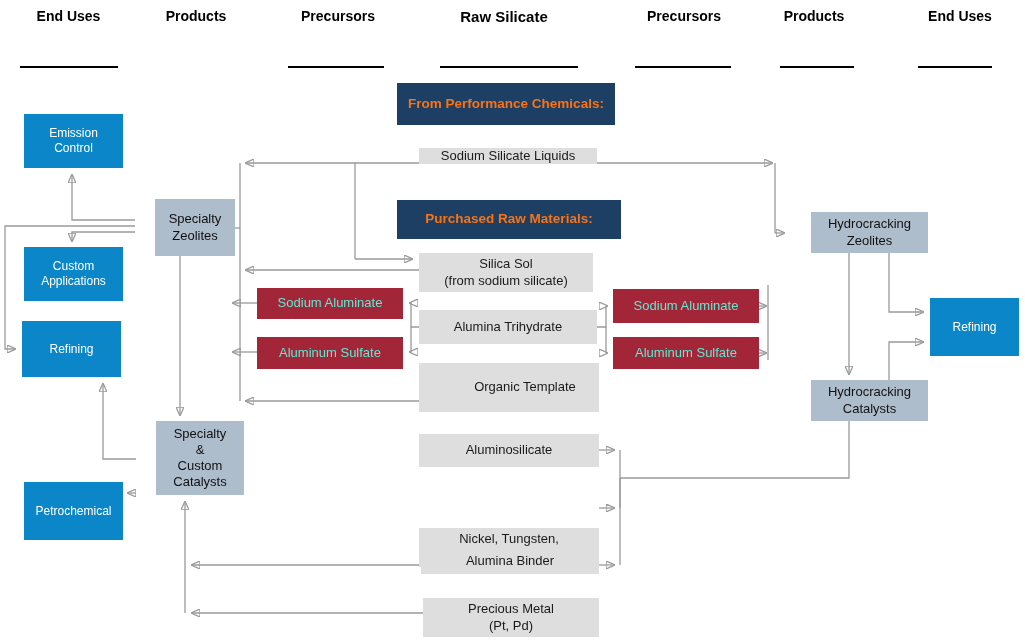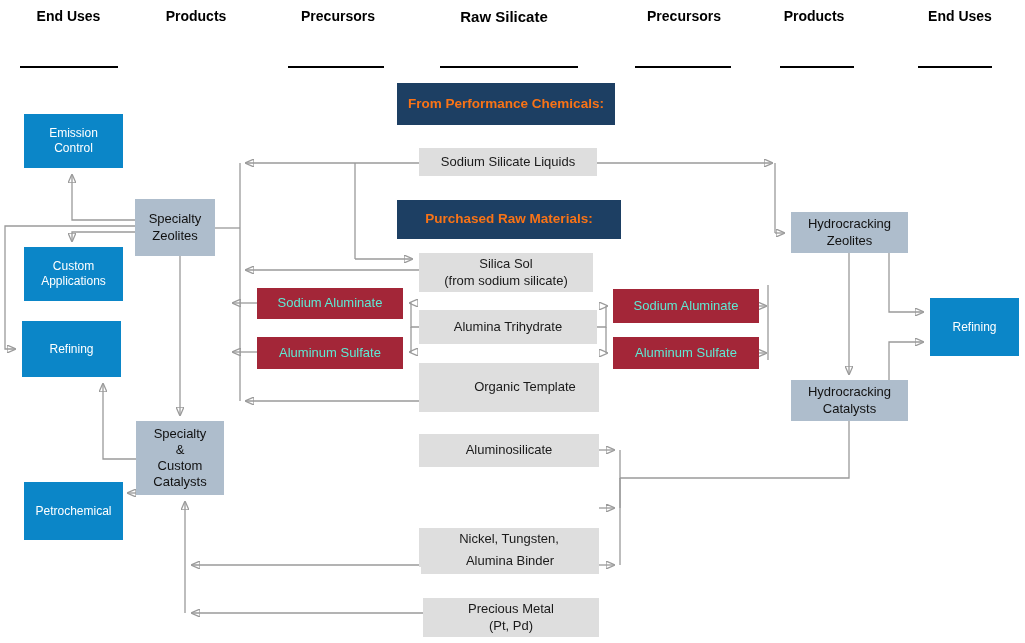--- a/index.html
+++ b/index.html
@@ -6,21 +6,21 @@
   body{font-family:"Liberation Sans",sans-serif;}
   #stage{position:relative;width:1025px;height:643px;background:#fff;overflow:hidden;}
 
   .hdr{position:absolute;font-weight:bold;color:#000;text-align:center;white-space:nowrap;}
   .hdr-rule{position:absolute;height:0;border-top:2px solid #000;}
 
   .node{position:absolute;box-sizing:border-box;display:flex;align-items:center;
         justify-content:center;text-align:center;line-height:1.25;}
   .blue{background:#0b86c8;color:#ffffff;font-size:12px;}
   .grey{background:#dedede;color:#1a1a1a;font-size:13px;}
-  .steel{background:#aebdcc;color:#111111;font-size:13px;}
+  .steel{background:#aebdcc;color:#111111;font-size:13px;margin-left:20px;}
   .maroon{background:#a32638;color:#5eead4;font-size:13px;}
   .navy{background:#1d3f63;color:#f97316;font-size:13.5px;font-weight:bold;}
 
   svg.wires{position:absolute;left:0;top:0;width:1025px;height:643px;pointer-events:none;}
   svg.wires path,svg.wires line{stroke:#9a9a9a;stroke-width:1.3;fill:none;}
 </style>
 </head>
 <body>
 
 <div id="stage">
@@ -139,21 +139,21 @@
       </div>
       <div class="node steel" style="left: 136px; top: 421px; width: 88px; height: 74px;">
         <span>Specialty<br>&amp;<br>Custom<br>Catalysts</span>
       </div>
       <div class="node maroon" style="left: 257px; top: 288px; width: 146px; height: 31px;">
         <span>Sodium Aluminate</span>
       </div>
       <div class="node maroon" style="left: 257px; top: 337px; width: 146px; height: 32px;">
         <span>Aluminum  Sulfate</span>
       </div>
-      <div class="node grey" style="left: 419px; top: 148px; width: 178px; height: 28px;">
+      <div class="node grey" style="left: 419px; top: 148px; width: 178px; height: 16px;">
         <span>Sodium Silicate Liquids</span>
       </div>
       <div class="node grey" style="left: 419px; top: 253px; width: 174px; height: 39px;">
         <span>Silica Sol<br>(from sodium silicate)</span>
       </div>
       <div class="node grey" style="left: 419px; top: 310px; width: 178px; height: 34px;">
         <span>Alumina Trihydrate</span>
       </div>
       <div class="node grey" style="left: 419px; top: 363px; width: 180px; height: 49px; padding-left: 32px;">
         <span>Organic Template</span>

